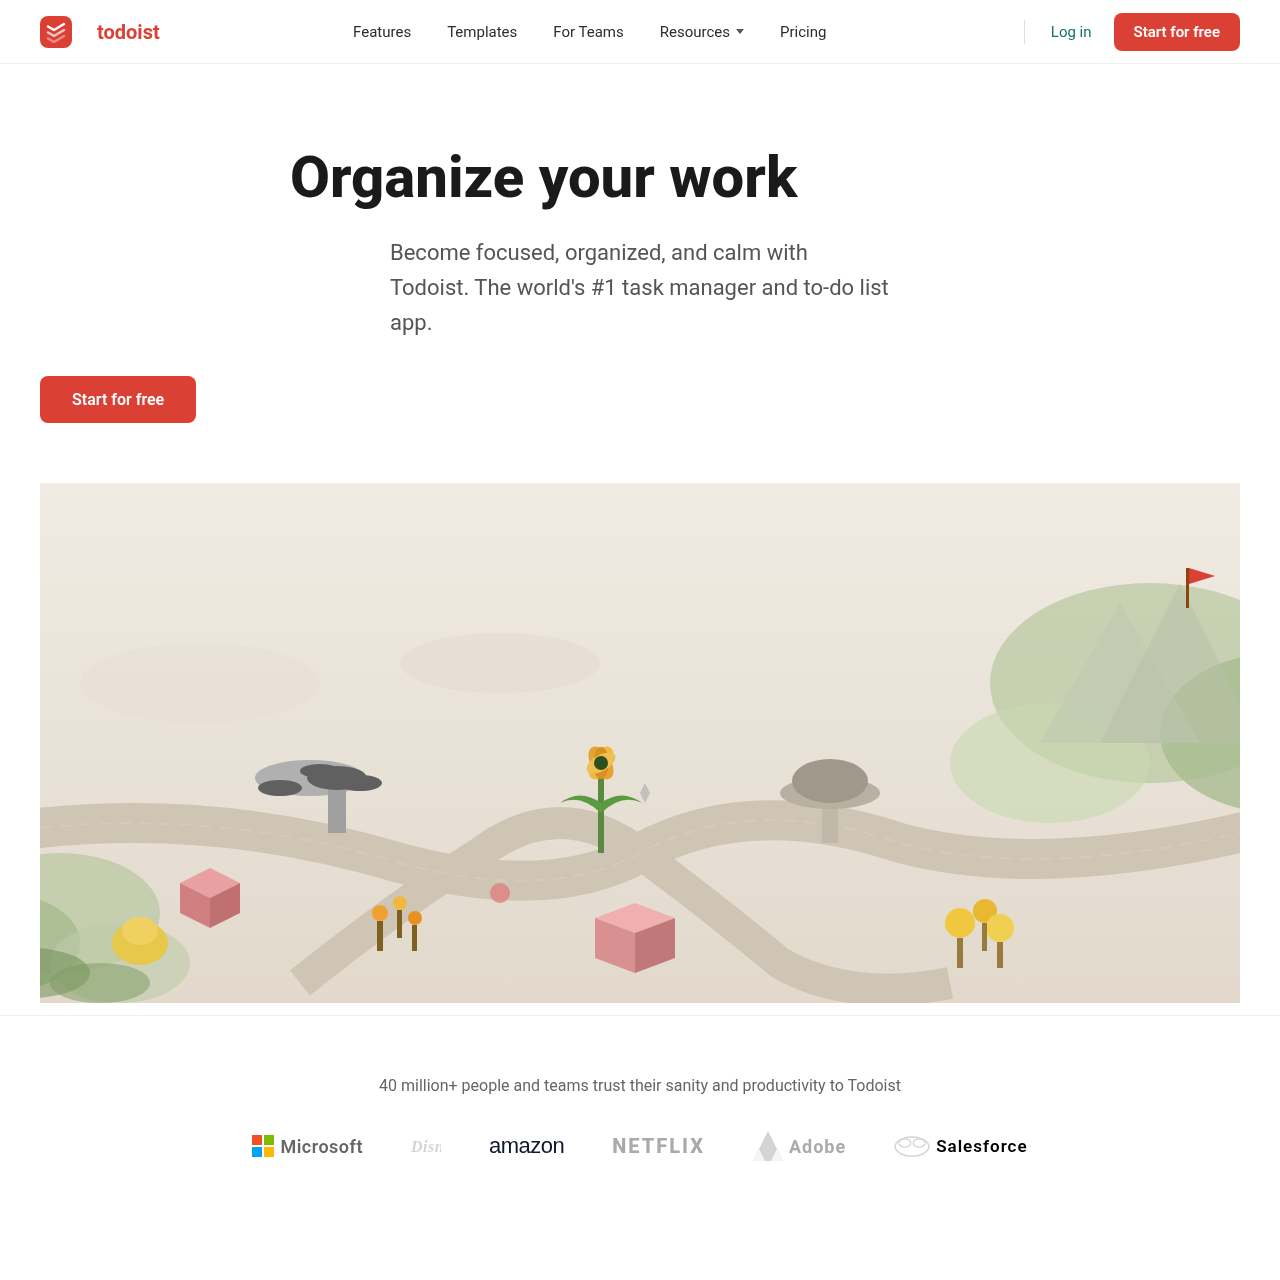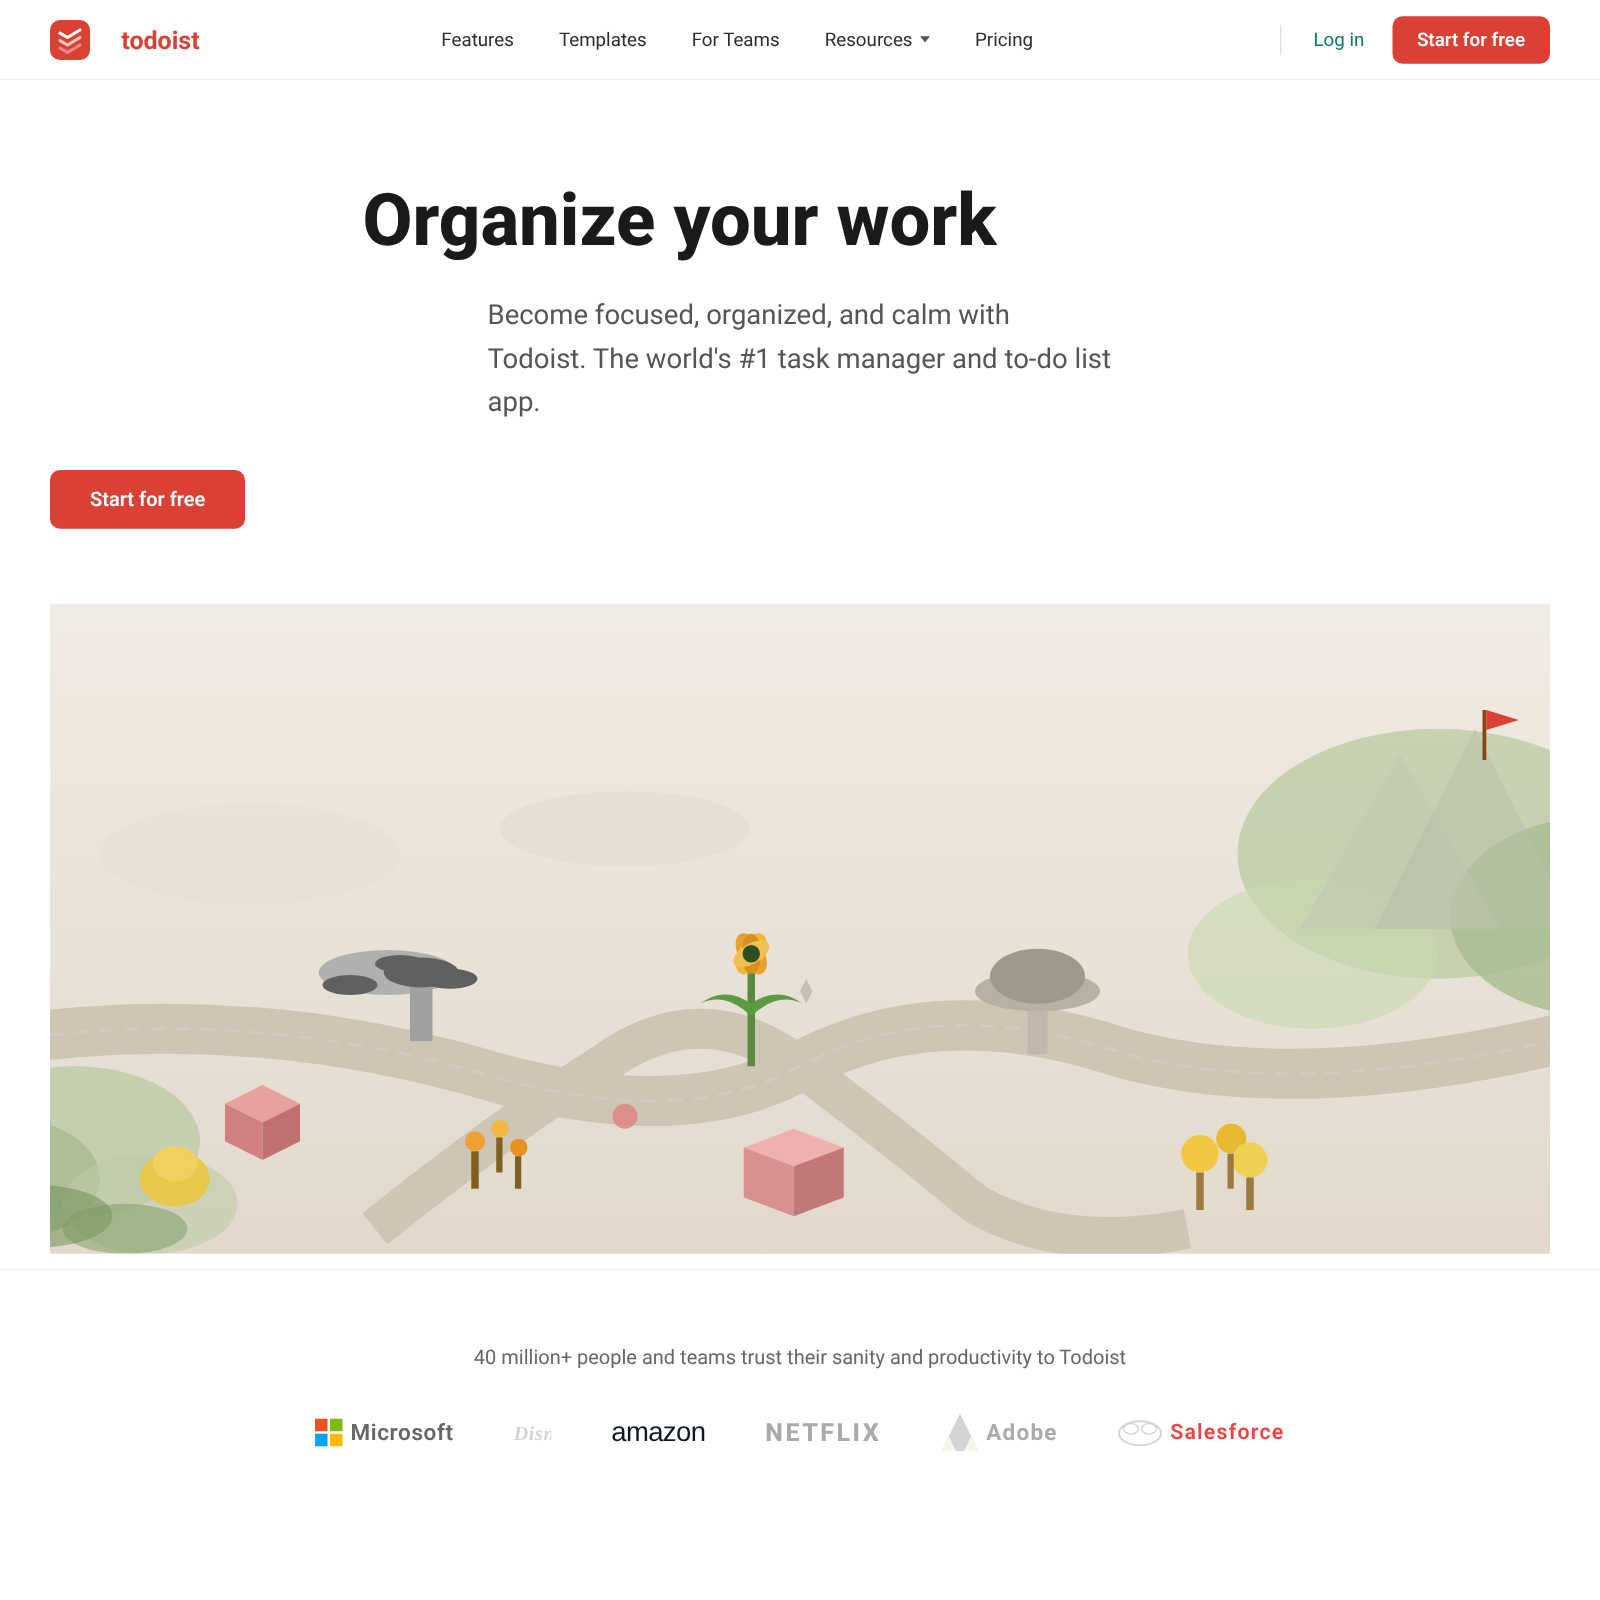--- a/index.html
+++ b/index.html
@@ -406,16 +406,16 @@
       </svg>
       <span style="color:#aaa; font-size:18px; font-weight:700; letter-spacing:1px;">Adobe</span>
     </div>
 
     <div class="trust-logo">
       <svg width="36" height="24" viewBox="0 0 60 38">
         <ellipse cx="30" cy="20" rx="28" ry="16" fill="none" stroke="#aaa" stroke-width="2.5"></ellipse>
         <ellipse cx="18" cy="14" rx="10" ry="7" fill="none" stroke="#aaa" stroke-width="2"></ellipse>
         <ellipse cx="42" cy="14" rx="10" ry="7" fill="none" stroke="#aaa" stroke-width="2"></ellipse>
       </svg>
-      <span style="color:#ef4444; font-size:17px; font-weight:600;">Salesforce</span>
+      <span style="color:#000000; font-size:17px; font-weight:600;">Salesforce</span>
     </div>
   </div>
 </section>
 
 </body></html>

